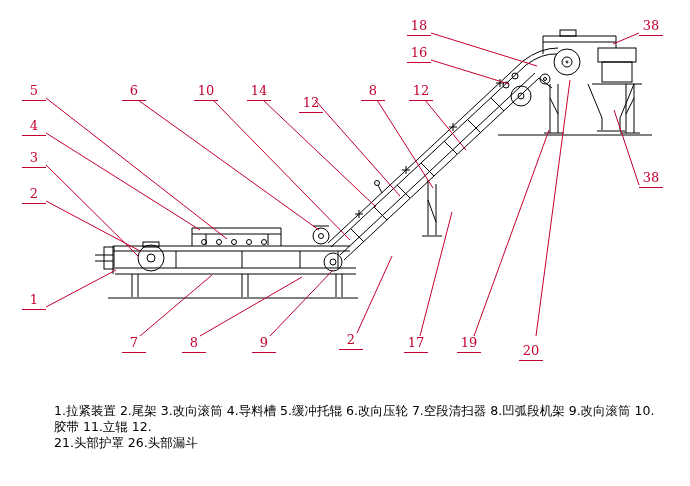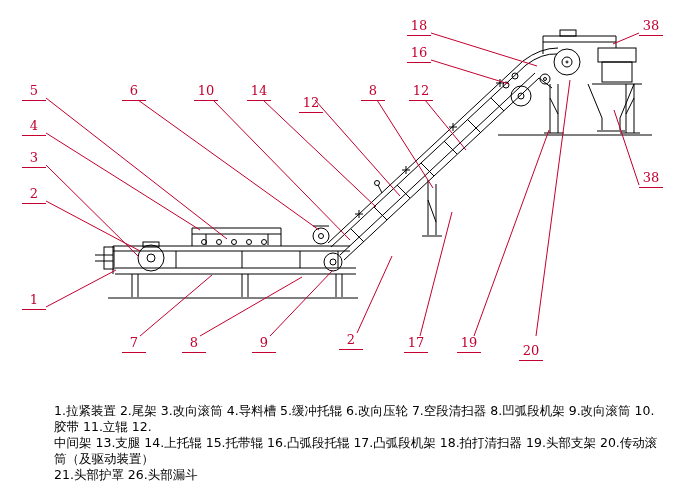--- a/index.html
+++ b/index.html
@@ -234,17 +234,16 @@
   <div class="plabel" style="left:407px;top:46px">16</div>
   <div class="plabel" style="left:404px;top:336px">17</div>
   <div class="plabel" style="left:407px;top:19px">18</div>
   <div class="plabel" style="left:457px;top:336px">19</div>
   <div class="plabel" style="left:519px;top:344px">20</div>
   <div class="plabel" style="left:639px;top:19px">38</div>
   <div class="plabel" style="left:639px;top:171px">38</div>
 
   <div class="legend">
     <div>1.拉紧装置 2.尾架 3.改向滚筒 4.导料槽 5.缓冲托辊 6.改向压轮 7.空段清扫器 8.凹弧段机架 9.改向滚筒 10.胶带 11.立辊 12.</div>
-    <div>中间架 13.支腿 14.上托辊 15.托带辊 16.凸弧段托辊 17.凸弧段机架 18.拍打清扫器 19.头部支架 20.传动滚筒（及驱动装置）</div>
     <div>21.头部护罩 26.头部漏斗</div>
   </div>
 
 </div>
 
 </body></html>

